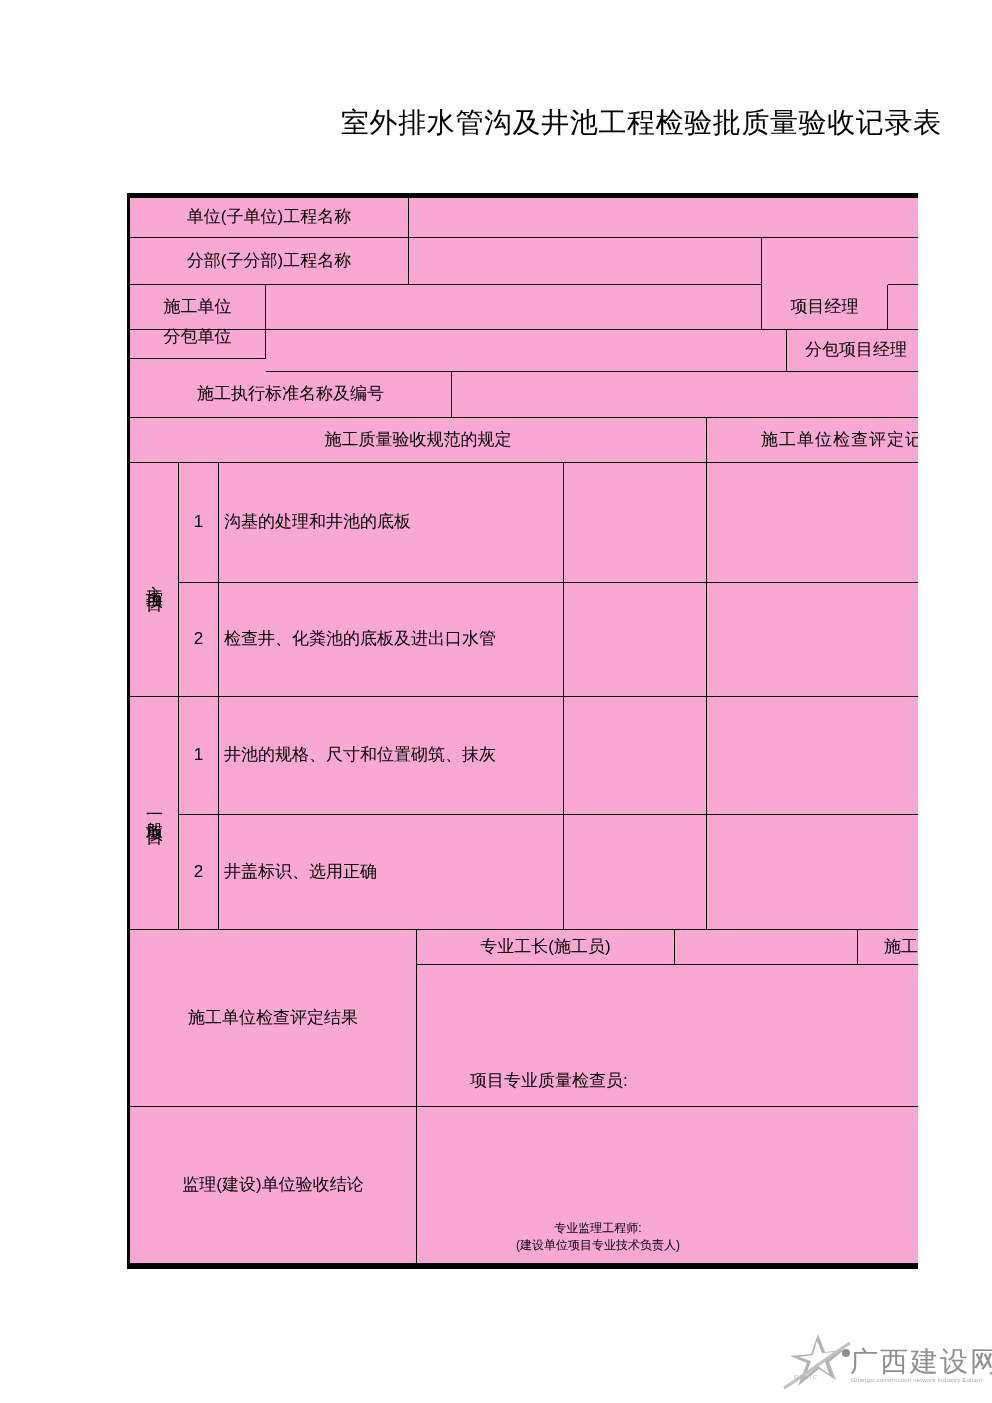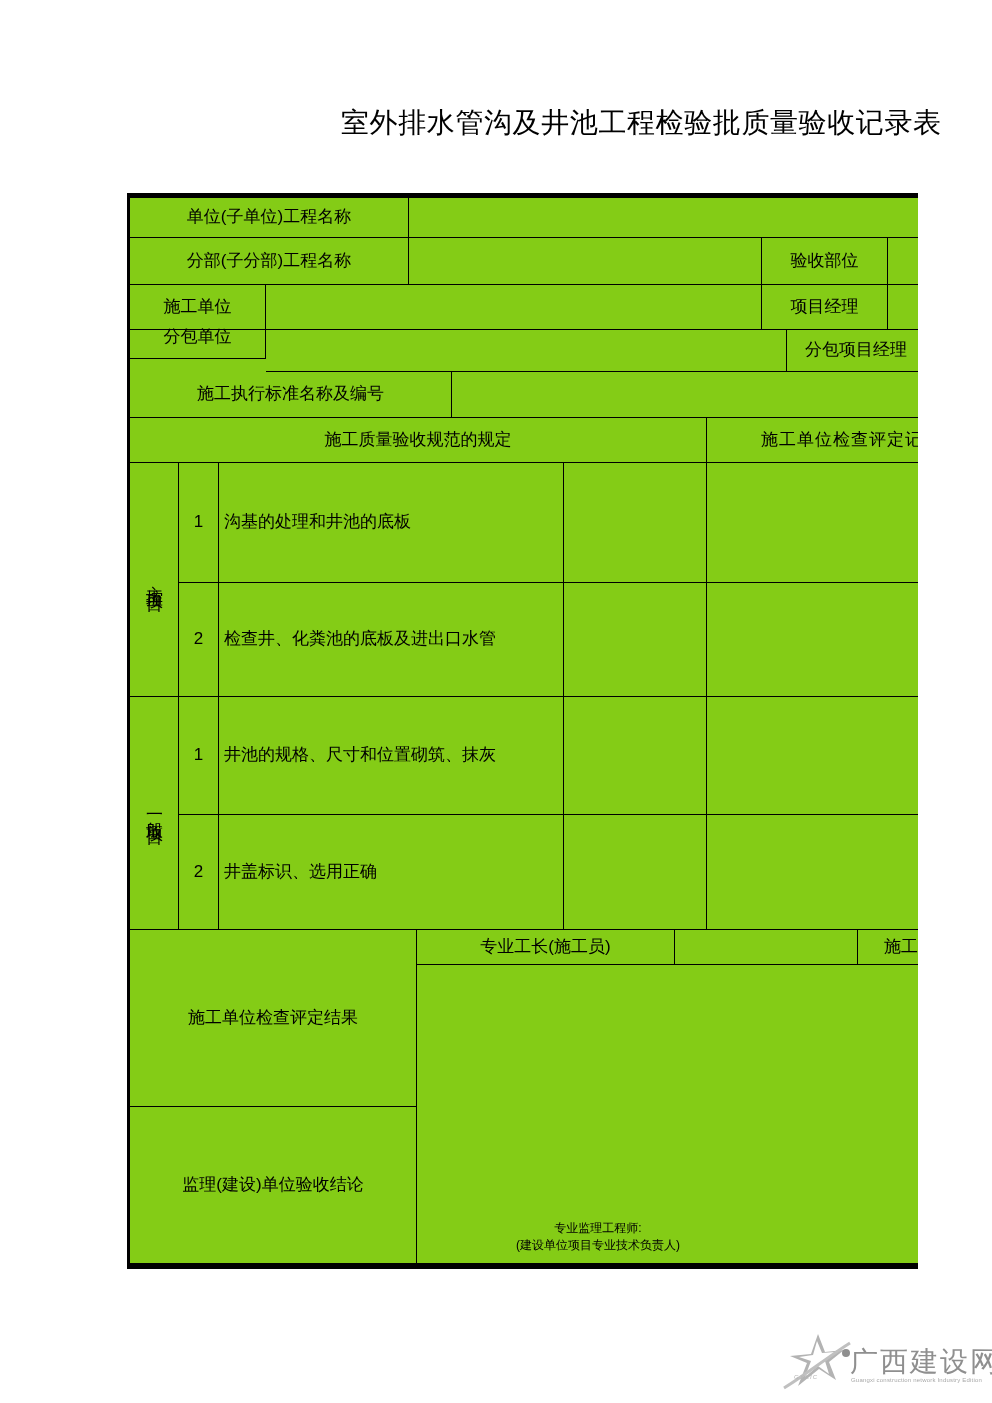--- a/index.html
+++ b/index.html
@@ -8,21 +8,21 @@
     font-family:"Liberation Sans","DejaVu Sans",sans-serif;color:#000;
     overflow:hidden;
   }
   .page-title{
     position:absolute;left:341px;top:104px;font-size:28px;font-weight:normal;
     white-space:nowrap;letter-spacing:0.6px;
   }
   #form-table{
     position:absolute;left:127px;top:193px;width:788px;height:1065px;
     border-top:5px solid #000;border-left:3px solid #000;border-bottom:6px solid #000;
-    overflow:hidden;background:#84cc16;
+    overflow:hidden;background:#f9a8d4;
   }
   .c{
     position:absolute;box-sizing:border-box;display:flex;align-items:center;
     justify-content:center;font-size:17px;line-height:1.3;text-align:center;
     white-space:nowrap;
   }
   .br{border-right:1px solid #000;}
   .bb{border-bottom:1px solid #000;}
   .left{justify-content:flex-start;text-align:left;}
   .col{flex-direction:row;}
@@ -49,21 +49,20 @@
 
 <div class="page-title">室外排水管沟及井池工程检验批质量验收记录表</div>
 
 <div id="form-table">
 
   <div class="c br bb" style="left:0;top:0;width:279px;height:40px">单位(子单位)工程名称</div>
   <div class="c bb" style="left:279px;top:0;width:509px;height:40px"></div>
 
   <div class="c br bb" style="left:0;top:40px;width:279px;height:47px">分部(子分部)工程名称</div>
   <div class="c br bb" style="left:279px;top:40px;width:353px;height:47px"></div>
-  <div class="c br bb" style="left:632px;top:40px;width:126px;height:47px">验收部位</div>
   <div class="c bb" style="left:758px;top:40px;width:30px;height:47px"></div>
 
   <div class="c br bb" style="left:0;top:87px;width:136px;height:45px">施工单位</div>
   <div class="c br bb" style="left:136px;top:87px;width:496px;height:45px"></div>
   <div class="c br bb" style="left:632px;top:87px;width:126px;height:45px">项目经理</div>
   <div class="c bb" style="left:758px;top:87px;width:30px;height:45px"></div>
 
   <div class="c br bb" style="left:0;top:119px;width:136px;height:42px">分包单位</div>
   <div class="c br bb" style="left:136px;top:132px;width:521px;height:42px"></div>
   <div class="c bb left" style="left:657px;top:132px;width:208px;height:42px;padding-left:18px">分包项目经理</div>
@@ -100,20 +99,23 @@
   <div class="c br bb" style="left:434px;top:617px;width:143px;height:115px"></div>
   <div class="c bb" style="left:577px;top:617px;width:211px;height:115px"></div>
 
   <div class="c br bb col" style="left:0;top:732px;width:287px;height:177px">
     <div>施工单位检查</div>
     <div>评定结果</div>
   </div>
   <div class="c br bb" style="left:287px;top:732px;width:258px;height:35px">专业工长(施工员)</div>
   <div class="c br bb" style="left:545px;top:732px;width:183px;height:35px"></div>
   <div class="c bb" style="left:728px;top:732px;width:137px;height:35px">施工班组长</div>
+  <div class="c bb" style="left:287px;top:767px;width:501px;height:142px">
+    <span style="position:absolute;left:53px;top:105px;font-size:17px">项目专业质量检查员:</span>
+  </div>
 
   <div class="c br col" style="left:0;top:909px;width:287px;height:156px">
     <div>监理(建设)单位</div>
     <div>验收结论</div>
   </div>
   <div class="c" style="left:287px;top:909px;width:501px;height:156px">
     <div style="position:absolute;left:38px;top:113px;width:286px;text-align:center;font-size:12px;line-height:17px">
       <div>专业监理工程师:</div>
       <div>(建设单位项目专业技术负责人)</div>
     </div>

